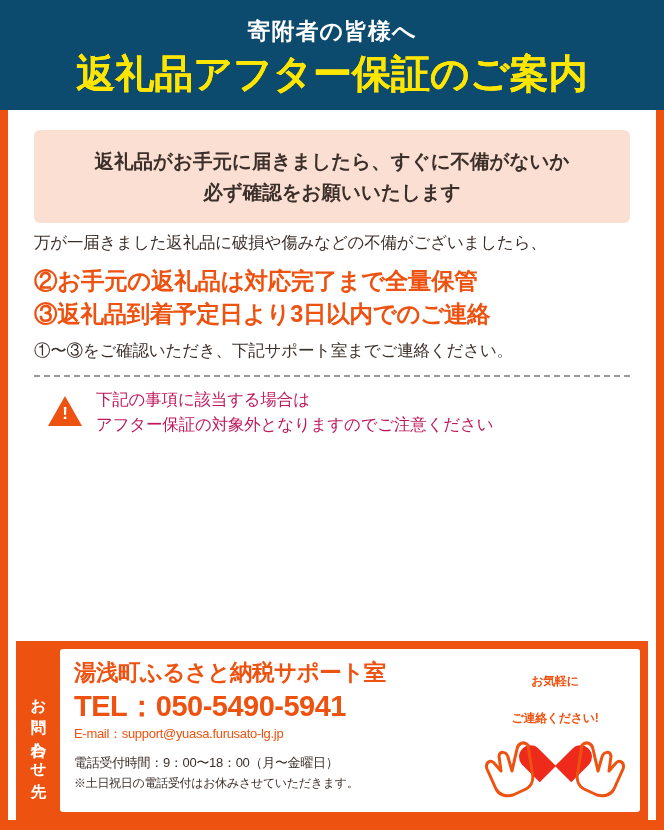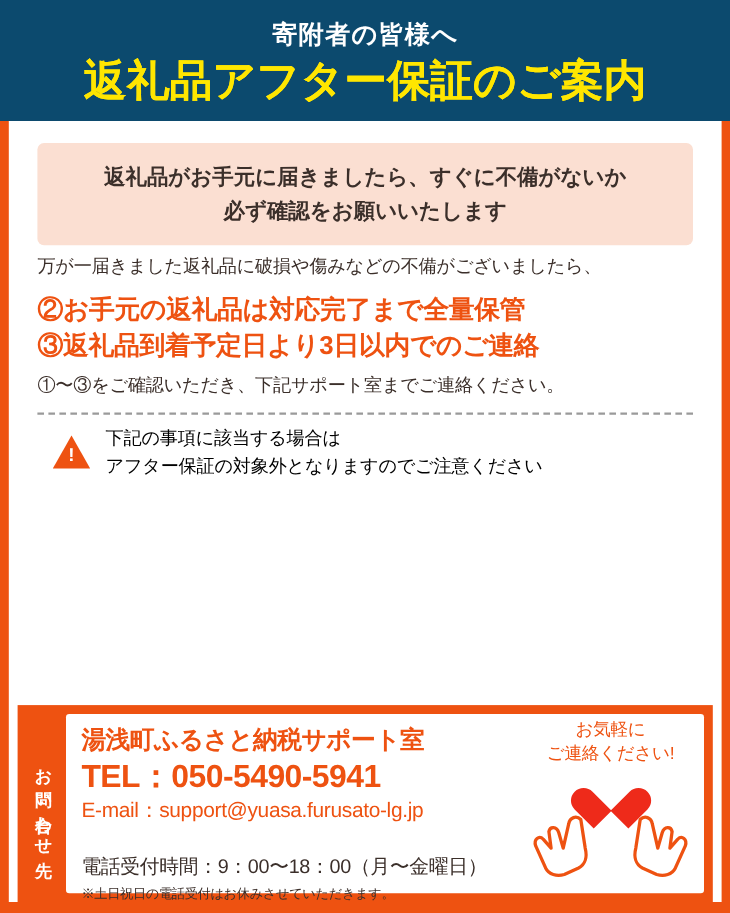--- a/index.html
+++ b/index.html
@@ -123,21 +123,21 @@
     position: absolute;
     left: 0; right: 0;
     top: 9px;
     text-align: center;
     color: #ffffff;
     font-size: 17px;
     font-weight: bold;
     line-height: 1;
   }
   .warn-text {
-    color: #000000;
+    color: #be185d;
     font-size: 16.5px;
     line-height: 1.5;
     letter-spacing: -0.2px;
   }
   .bullets {
     margin-top: 12px;
     padding-left: 10px;
   }
   .bullet {
     color: #3b2f2a;
@@ -194,53 +194,54 @@
   .tel {
     color: #ee5211;
     font-size: 29px;
     font-weight: bold;
     letter-spacing: -0.5px;
     line-height: 1.25;
     margin-top: 2px;
   }
   .mail {
     color: #ee5211;
-    font-size: 19px;
+    font-size: 13px;
     letter-spacing: -0.3px;
     line-height: 1.3;
     margin-top: 1px;
   }
   .hours {
-    margin-top: 26px;
-    color: #3b2f2a;
-    font-size: 18px;
+    margin-top: 12px;
+    color: #3b2f2a;
+    font-size: 13px;
     letter-spacing: -0.3px;
     line-height: 1.35;
   }
   .hours-note {
     color: #3b2f2a;
     font-size: 12px;
     letter-spacing: -0.3px;
     margin-top: 3px;
   }
   
   .illus {
     position: absolute;
     right: 10px;
     top: 4px;
     width: 150px;
     height: 150px;
   }
   .illus-cap {
     color: #ee5211;
-    font-size: 16px;
-    font-weight: normal;
+    font-size: 12px;
+    font-weight: bold;
     text-align: center;
     line-height: 1.35;
     letter-spacing: -0.3px;
+    margin-top: 20px;
   }
   .heart {
     width: 44px;
     height: 40px;
     margin: 4px auto 0 auto;
     position: relative;
   }
   .heart::before, .heart::after {
     content: "";
     position: absolute;

